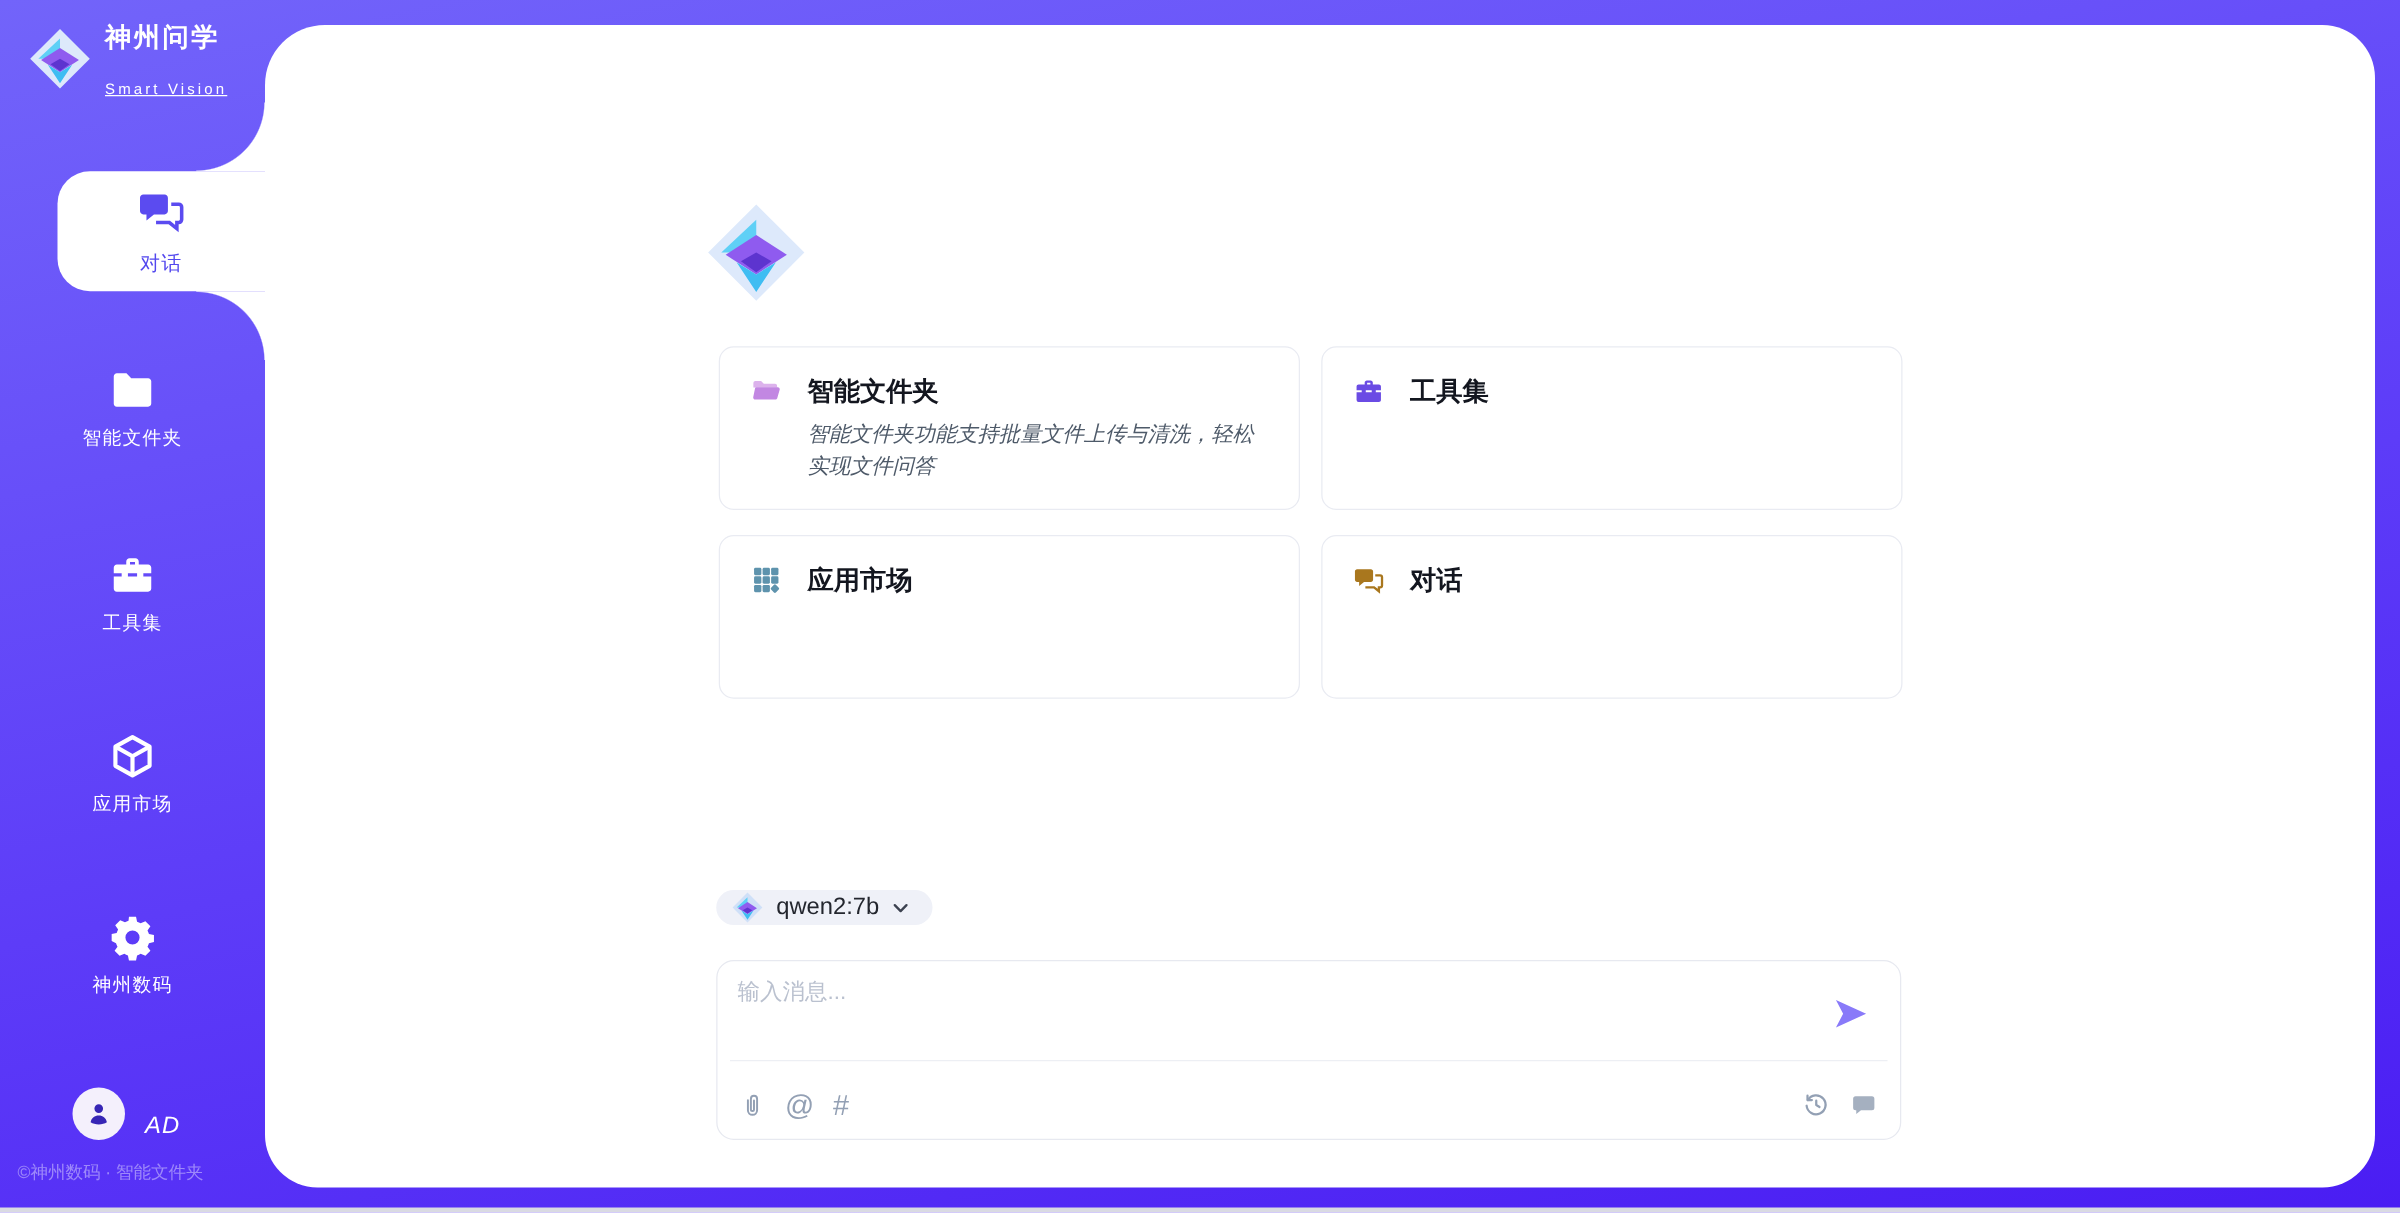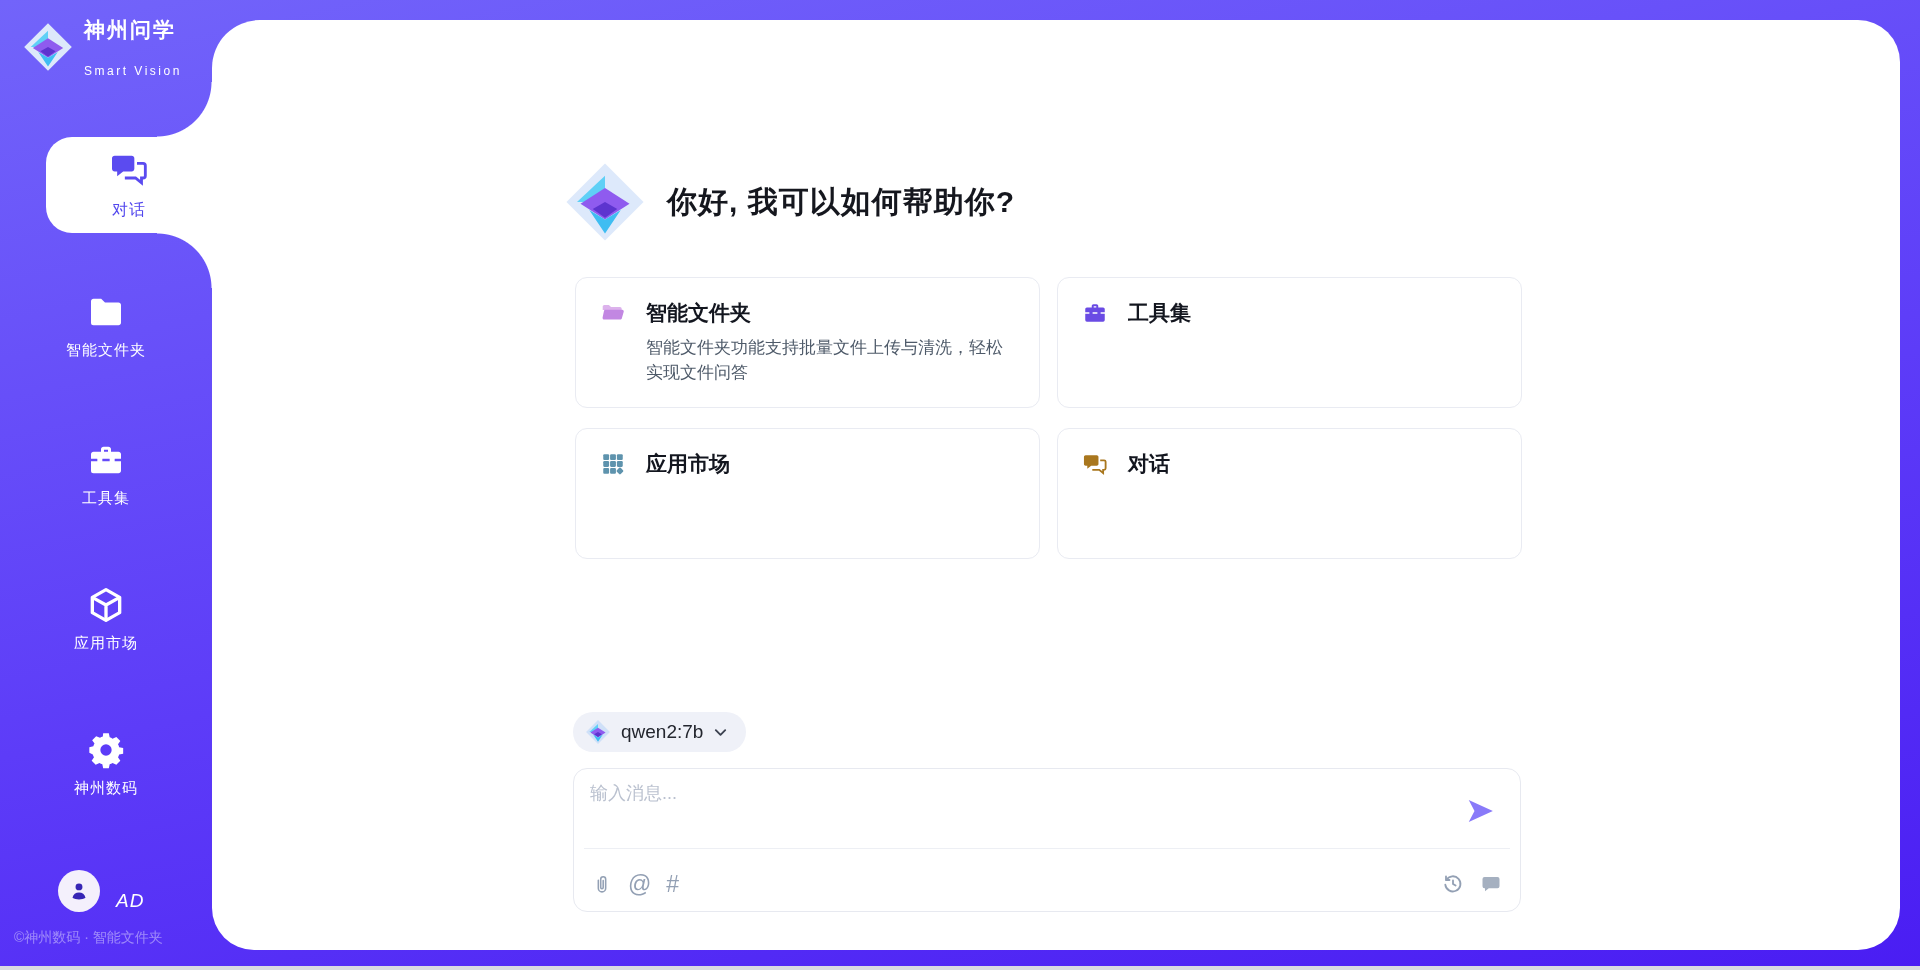--- a/index.html
+++ b/index.html
@@ -10,21 +10,21 @@
 
   
   .main-panel { position:absolute; left:212px; top:20px; width:1688px; height:930px;
                 background:#fff; border-radius:48px 42px 42px 42px; }
   .bottom-edge { position:absolute; left:0; bottom:0; width:1920px; height:4px; background:#d9dae2; }
 
   
   .brand { position:absolute; left:22px; top:16px; display:flex; align-items:center; gap:10px; cursor:pointer; }
   .brand-logo svg { width:52px; height:52px; display:block; }
   .brand-name { font-size:21px; font-weight:bold; color:#fff; letter-spacing:2px; }
-  .brand-sub { font-size:12px; color:#fff; letter-spacing:2.5px; margin-top:20px; }
+  .brand-sub { font-size:12px; color:#fff; letter-spacing:2.5px; margin-top:20px;text-decoration:underline; }
 
   .tab-active { position:absolute; left:46px; top:137px; width:166px; height:96px; background:#fff;
                 border-radius:26px 0 0 26px; display:flex; flex-direction:column; align-items:center;
                 justify-content:center; gap:7px; cursor:pointer; }
   .tab-active svg { width:40px; height:40px; color:#5b4bf0; }
   .tab-active .nav-label { color:#5348ee; font-size:16px; }
   .fillet { position:absolute; left:157px; width:55px; height:55px; pointer-events:none; }
   .fillet-top { top:82px; background:radial-gradient(circle 55px at 0 0, rgba(0,0,0,0) 54px, #fff 55px); }
   .fillet-bottom { top:233px; background:radial-gradient(circle 55px at 0 100%, rgba(0,0,0,0) 54px, #fff 55px); }
 
@@ -47,24 +47,24 @@
   .greeting-text { font-size:30px; font-weight:bold; color:#15171e; letter-spacing:1px; }
 
   
   .cards { position:absolute; left:575px; top:277px; display:grid;
            grid-template-columns:465px 465px; column-gap:17px; row-gap:20px; }
   .card { height:131px; background:#fff; border:1px solid #e9ebf2; border-radius:12px;
           padding:21px 24px; cursor:pointer; }
   .card-head { display:flex; align-items:center; gap:20px; }
   .card-head svg { width:26px; height:26px; display:block; }
   .card-title { font-size:21px; font-weight:bold; color:#13161f; }
-  .card-desc { margin:8px 0 0 46px; font-size:17px; color:#4e5a69; line-height:25px; }
-
-  
-  .model-pill { position:absolute; left:573px; top:712px; height:40px; padding:0 18px 0 12px;
+  .card-desc { margin:8px 0 0 46px; font-size:17px; color:#4e5a69; line-height:25px;font-style:italic; }
+
+  
+  .model-pill { position:absolute; left:573px; top:712px; height:28px; padding:0 18px 0 12px;
                 background:#eff1f8; border-radius:20px; display:inline-flex; align-items:center;
                 gap:10px; cursor:pointer; }
   .model-pill .model-logo svg { width:26px; height:26px; display:block; }
   .model-name { font-size:19px; color:#23262e; }
   .model-pill .chev { width:15px; height:15px; color:#3c4250; }
 
   
   .composer { position:absolute; left:573px; top:768px; width:948px; height:144px; background:#fff;
               border:1px solid #e7e9f0; border-radius:14px; }
   .composer textarea { position:absolute; left:16px; top:12px; width:860px; height:58px; border:none;
@@ -174,21 +174,20 @@
   <div class="greeting">
     <span class="greeting-logo">
       <svg viewBox="0 0 48 48">
         <polygon points="24,2 46,24 24,46 2,24" fill="#dde9fb"></polygon>
         <polygon points="24,9 24,24 8,24" fill="#5fd0f6"></polygon>
         <polygon points="24,16 38,25 24,34 10,25" fill="#8f5bef"></polygon>
         <polygon points="24,34 33,28.5 24,42 15,28.5" fill="#3fbdf2"></polygon>
         <polygon points="24,24 31,28 24,33 17,28" fill="#5d34cf"></polygon>
       </svg>
     </span>
-    <span class="greeting-text">你好, 我可以如何帮助你?</span>
   </div>
 
   <div class="cards">
 
     <div class="card">
       <div class="card-head">
         <span style="color: rgb(194, 135, 226);">
           <svg viewBox="0 0 24 24">
             <path fill="#dcb2ec" d="M2.5 6c0-.8.7-1.5 1.5-1.5h4.2l2 2h8.3c.8 0 1.5.7 1.5 1.5v1.2H2.5V6z"></path>
             <path fill="currentColor" d="M3.7 9h16.8c1 0 1.7 1 1.4 1.9l-1.8 6.2c-.2.6-.8 1-1.4 1H3.9c-1 0-1.7-.9-1.5-1.9l1.3-6.2c.1-.6.6-1 1-1z"></path>

